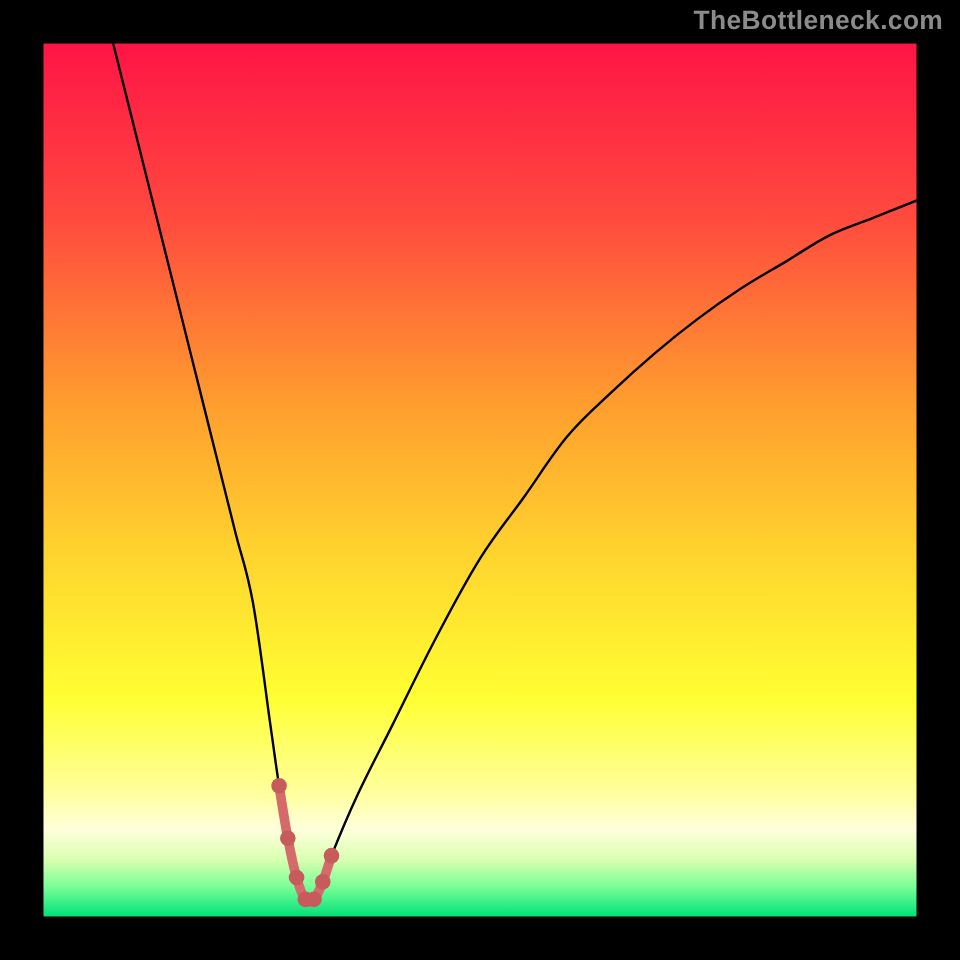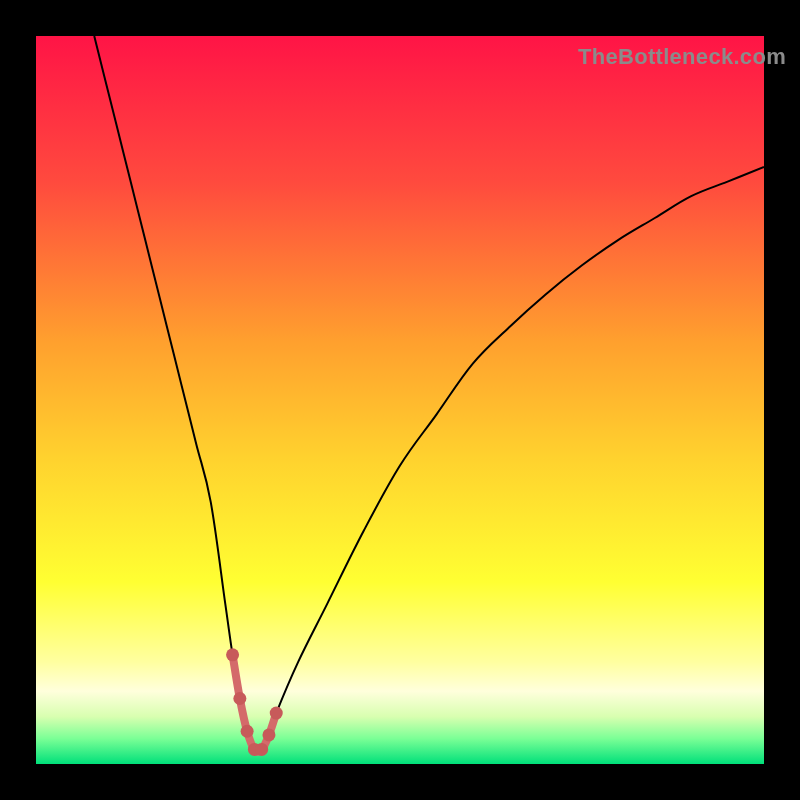--- a/index.html
+++ b/index.html
@@ -17,21 +17,20 @@
   .attribution {
     position: absolute;
     top: 4px;
     right: 14px;
     font-family: Arial, Helvetica, sans-serif;
     font-size: 22px;
     font-weight: 600;
     color: #8b8b8b;
     letter-spacing: 0.3px;
     z-index: 10;
-    margin-top: 40px;
   }
   .plot-area {
     position: absolute;
     left: 36px;
     top: 36px;
     width: 728px;
     height: 728px;
     overflow: hidden;
   }
   .gradient-layer {

